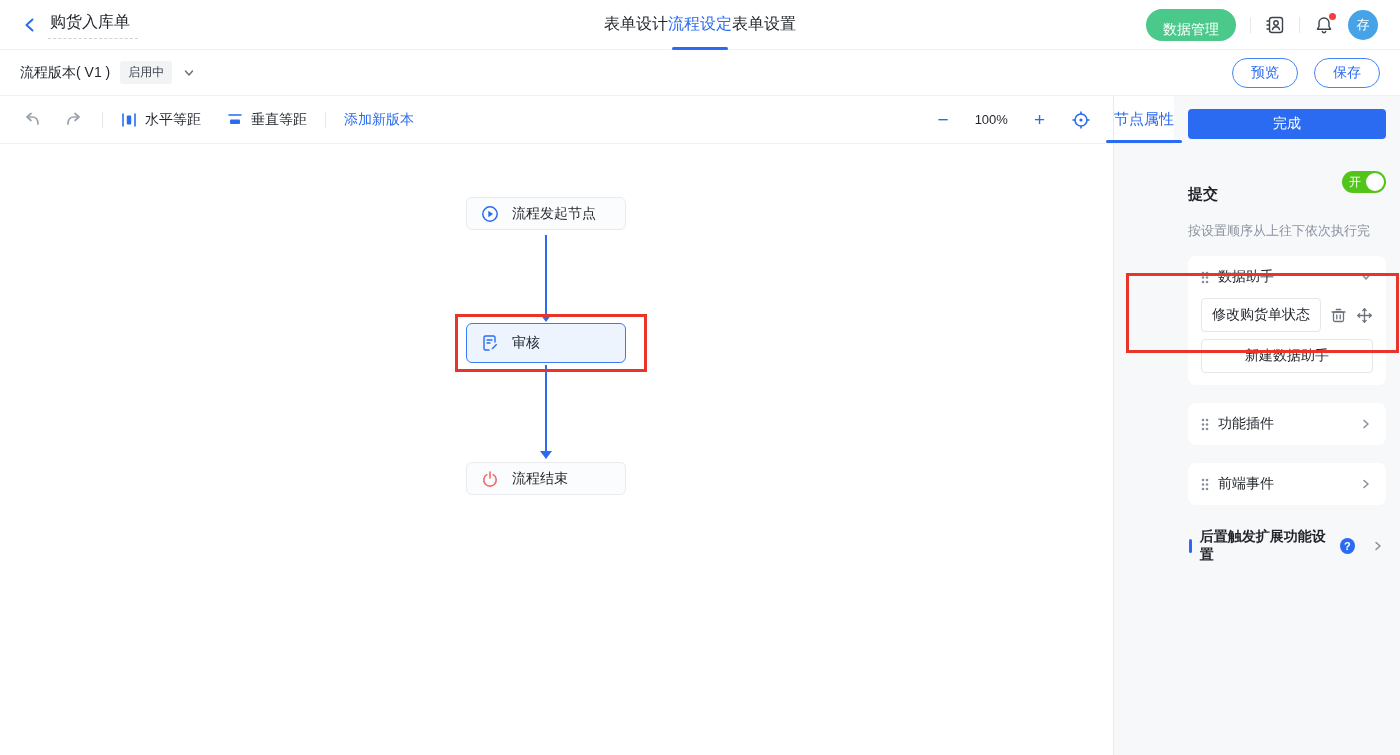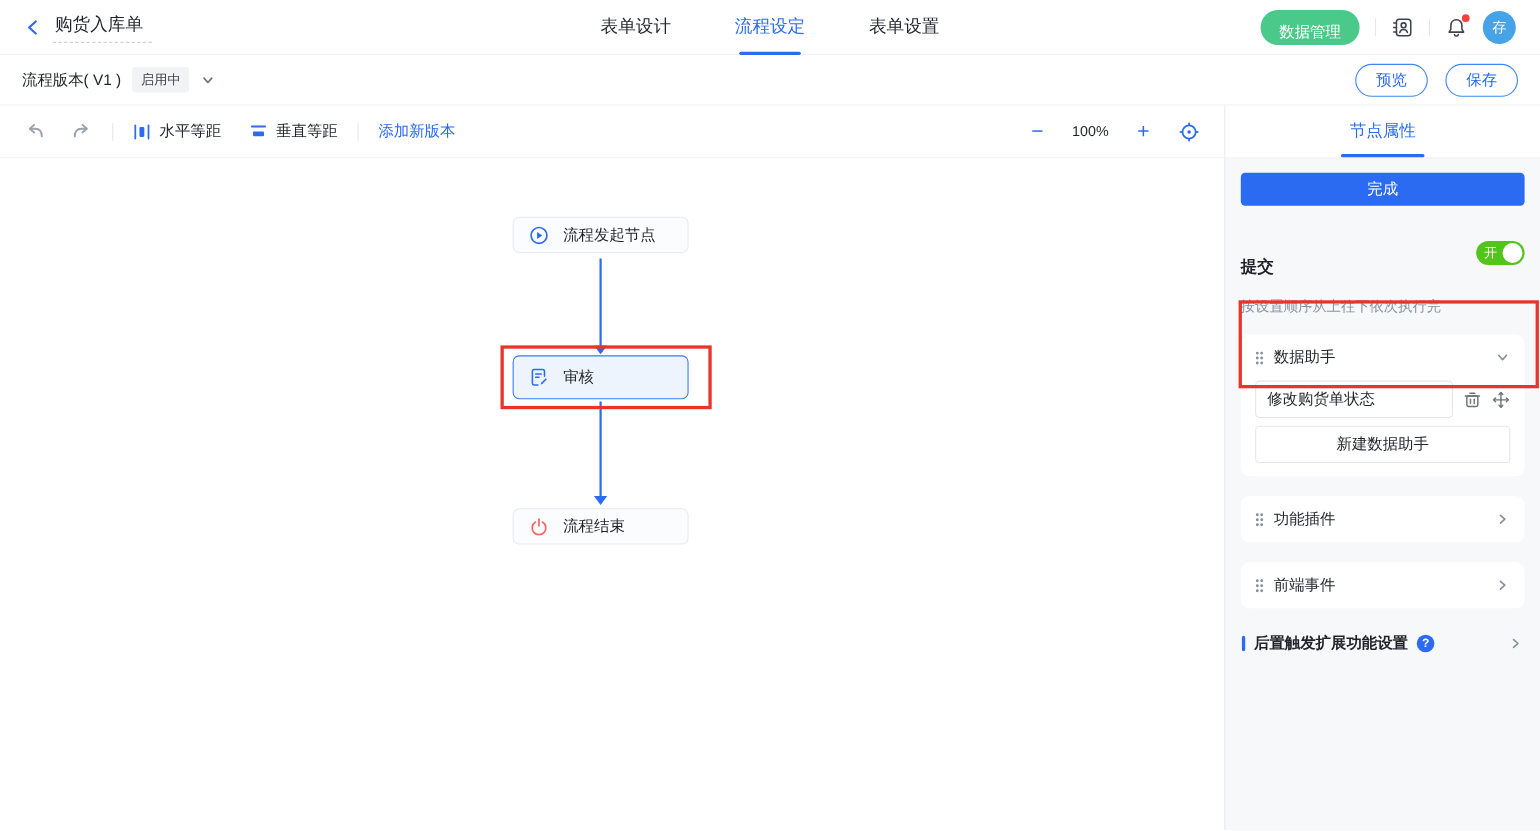--- a/index.html
+++ b/index.html
@@ -11,21 +11,21 @@
   }
   
   .header {
     height:50px; display:flex; align-items:center; padding:0 22px;
     border-bottom:1px solid #f0f1f3; position:relative; background:#fff;
   }
   .back { display:flex; align-items:center; cursor:pointer; }
   .title { font-size:16px; margin-left:10px; padding:2px 8px 5px 2px;
     border-bottom:1px dashed #cdd1d8; }
   .header-tabs { position:absolute; left:50%; transform:translateX(-50%);
-    display:flex; gap:58px; height:50px; align-items:center; }
+    display:flex; height:50px; align-items:center; }
   .htab { font-size:16px; color:#1f2329; position:relative; height:50px;
     display:flex; align-items:center; cursor:pointer; }
   .htab.active { color:#2a6bf2; }
   .htab.active::after { content:""; position:absolute; left:50%; bottom:0;
     transform:translateX(-50%); width:56px; height:3px; background:#2a6bf2; border-radius:2px; }
   .header-right { margin-left:auto; display:flex; align-items:center; gap:14px; }
   .btn-green { background:#4bc98a; color:#fff; border:none; height:32px;
     padding:12px 17px; border-radius:16px; font-size:14px; cursor:pointer; }
   .vdiv { width:1px; height:16px; background:#e5e6eb; }
   .icon-btn { display:flex; align-items:center; position:relative; cursor:pointer; }
@@ -64,21 +64,21 @@
     align-items:center; gap:13px; padding-left:14px; background:#fbfcfd;
     border:1px solid #e8eaee; border-radius:6px; font-size:14px; cursor:pointer; }
   .node.sel { background:#eef4fe; border:1px solid #3a7bf5; height:40px; }
   .edge { position:absolute; width:2px; background:#2a6bf2; }
   .edge-head { position:absolute; width:0; height:0;
     border-left:6px solid transparent; border-right:6px solid transparent;
     border-top:8px solid #2a6bf2; }
   .anno { position:absolute; border:3px solid #e8352a; z-index:5; pointer-events:none; }
   
   .panel { width:287px; border-left:1px solid #e8eaee; display:flex;
-    flex-direction:column; position:relative; background:#f7f8fa; }
+    flex-direction:row; position:relative; background:#f7f8fa; }
   .panel-tabs { height:48px; background:#fff; border-bottom:1px solid #f0f1f3;
     display:flex; }
   .ptab { flex:1; display:flex; align-items:center; justify-content:center;
     font-size:15px; position:relative; cursor:pointer; }
   .ptab.active { color:#2a6bf2; }
   .ptab.active::after { content:""; position:absolute; bottom:0; left:50%;
     transform:translateX(-50%); width:76px; height:3px; background:#2a6bf2; border-radius:2px; }
   .panel-body { flex:1; padding:13px 14px; }
   .btn-done { width:100%; height:30px; background:#2a6bf2; color:#fff;
     border:none; border-radius:4px; font-size:14px; cursor:pointer; }

